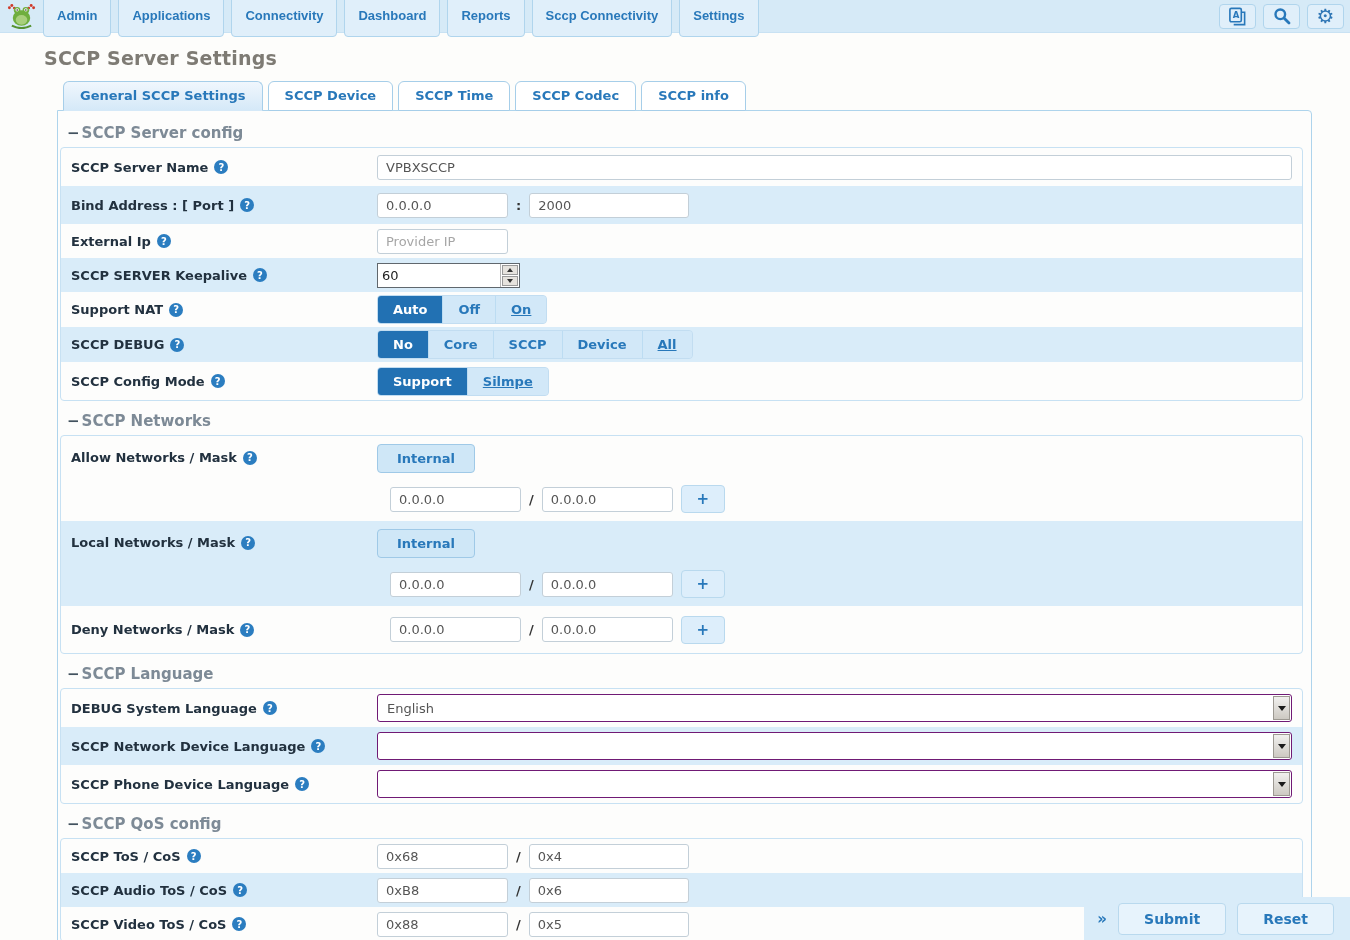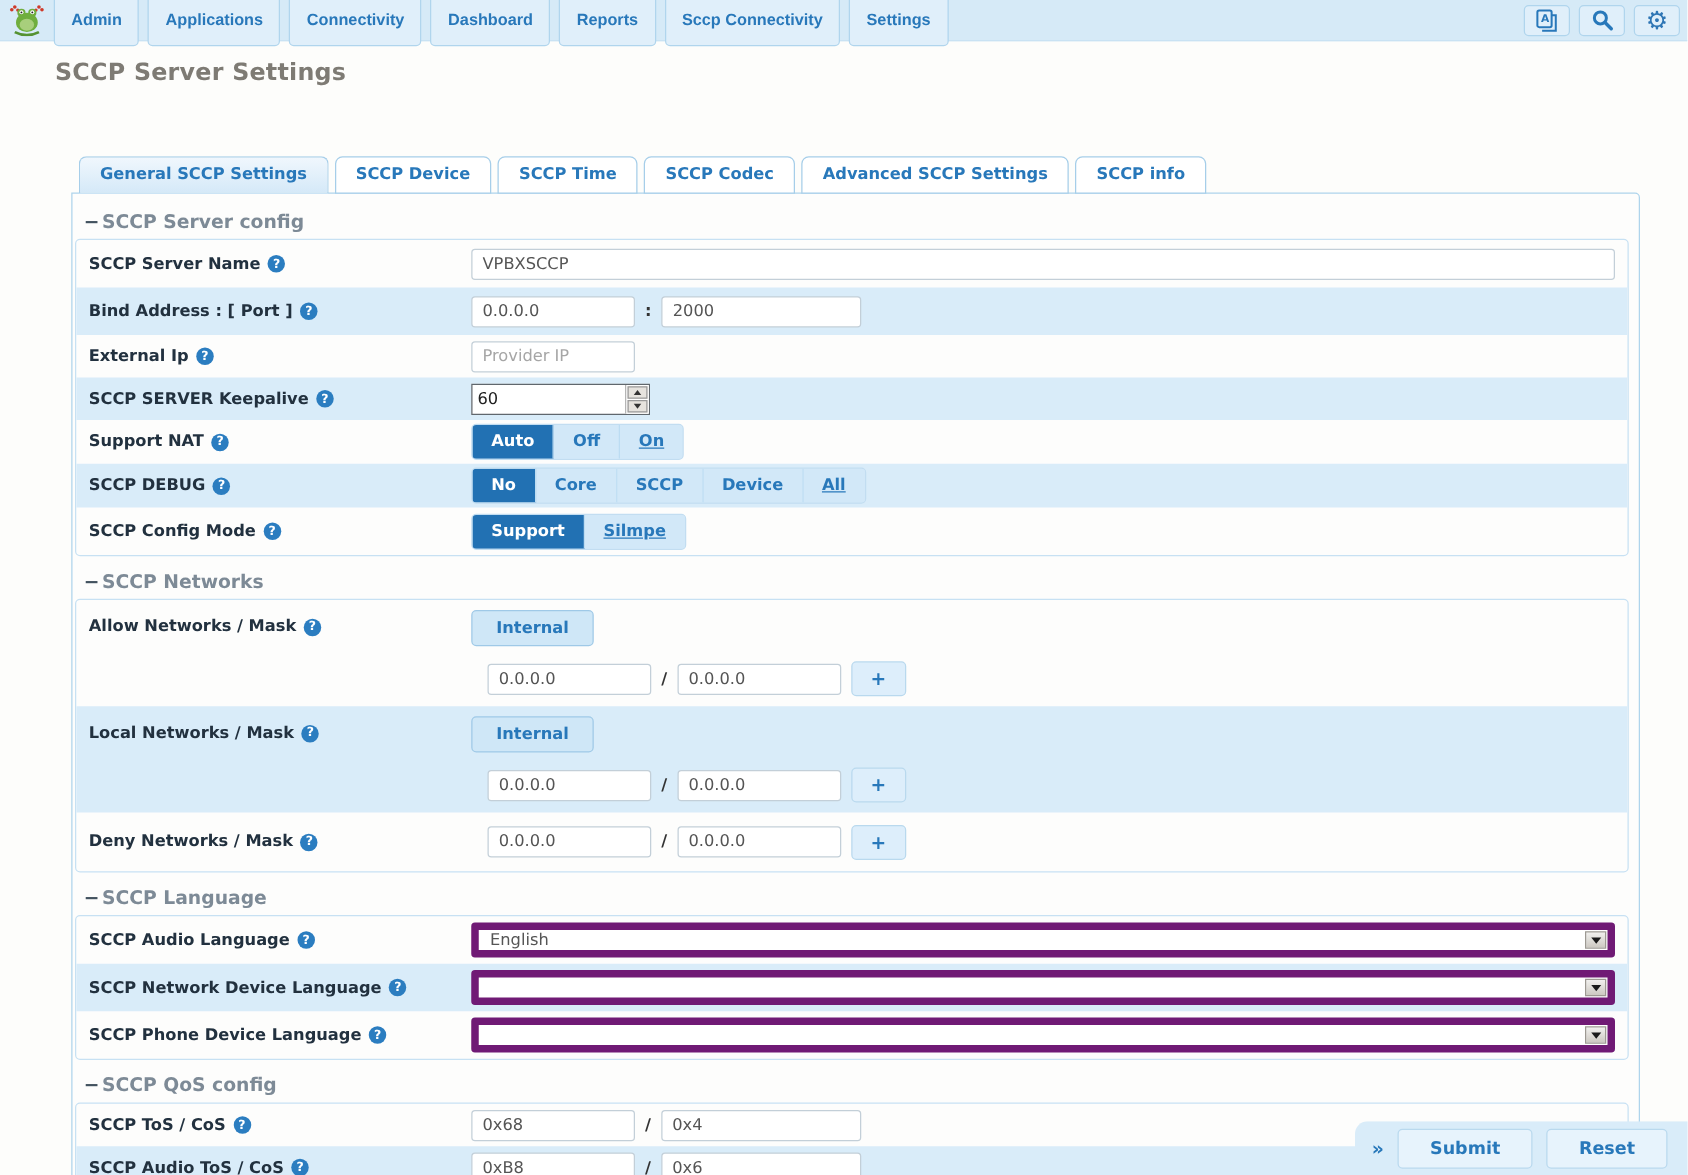--- a/index.html
+++ b/index.html
@@ -28,21 +28,21 @@
   }
   .gear-glyph { color:#2f76b5; font-size:20px; line-height:1; }
 
   
   .page-title { margin:14px 0 12px 44px; font-size:19px; font-weight:bold; color:#7e7b74; letter-spacing:.2px; }
 
   .tabs { display:flex; gap:5px; margin-left:63px; position:relative; z-index:2; margin-bottom:-1px; }
   .tab {
     padding:6px 16px 7px; background:#fff;
     border:1px solid #a6cee9; border-radius:6px 6px 0 0;
-    color:#2878ba; font-size:13px; font-weight:bold; cursor:pointer; white-space:nowrap;margin-top:44px;
+    color:#2878ba; font-size:13px; font-weight:bold; cursor:pointer; white-space:nowrap;
   }
   .tab.active { background:linear-gradient(180deg,#f0f7fd,#d5e9f8); border-bottom-color:#d5e9f8; }
 
   
   .panel {
     margin:0 38px 0 57px; border:1px solid #aed4ec; border-radius:0 4px 4px 4px;
     padding:4px 8px 60px 2px; background:#fdfdfc; min-height:880px; position:relative; z-index:1;
   }
   .section-header { display:flex; align-items:center; margin:9px 0 5px 7px; font-size:15px; font-weight:bold; color:#7d8a96; }
   .collapse-icon { color:#42525f; margin-right:2px; font-weight:bold; cursor:pointer; }
@@ -93,21 +93,21 @@
   }
   .net-col { flex-direction:column; align-items:flex-start; gap:12px; display:flex; flex:1; }
   .net-inputs { display:flex; align-items:center; gap:8px; margin-left:13px; }
   .add-btn {
     width:44px; height:28px; background:#ddeefb; border:1px solid #b9d9ee; border-radius:4px;
     color:#2878ba; font-size:15px; font-weight:bold; cursor:pointer; font-family:inherit;
   }
 
   
   .fselect {
-    flex:1; height:28px; border:6px solid #701a75; border-radius:3px; background:#fff;
+    flex:1; height:28px; border:1px solid #701a75; border-radius:3px; background:#fff;
     position:relative; display:flex; align-items:center; padding-left:9px;
     font-size:13px; color:#555; cursor:pointer;
   }
   .fsel-btn {
     position:absolute; right:1px; top:1px; bottom:1px; width:17px;
     background:linear-gradient(180deg,#f1f0ee,#cdc9c2); border:1px solid #9d9992;
     display:flex; align-items:center; justify-content:center;
   }
   .fsel-btn::after { content:""; border-left:4px solid transparent; border-right:4px solid transparent; border-top:5px solid #1a1a1a; }
 
@@ -174,21 +174,20 @@
   </span>
 </div>
 
 <div class="page-title">SCCP Server Settings</div>
 
 <div class="tabs">
   <div class="tab active">General SCCP Settings</div>
   <div class="tab">SCCP Device</div>
   <div class="tab">SCCP Time</div>
   <div class="tab">SCCP Codec</div>
-  <div class="tab">Advanced SCCP Settings</div>
   <div class="tab">SCCP info</div>
 </div>
 
 <div class="panel">
 
   <div class="section-header">
     <span class="collapse-icon">−</span>
     <span>SCCP Server config</span>
   </div>
   <div class="section-box">
@@ -340,21 +339,21 @@
   </div>
 
   <div class="section-header">
     <span class="collapse-icon">−</span>
     <span>SCCP Language</span>
   </div>
   <div class="section-box">
 
     <div class="row tall">
       <div class="row-label">
-        <span>SCCP Audio Language</span>
+        <span>DEBUG System Language</span>
         <span class="help">?</span>
       </div>
       <div class="row-control">
         <div class="fselect">
           <span>English</span>
           <span class="fsel-btn"></span>
         </div>
       </div>
     </div>
 

